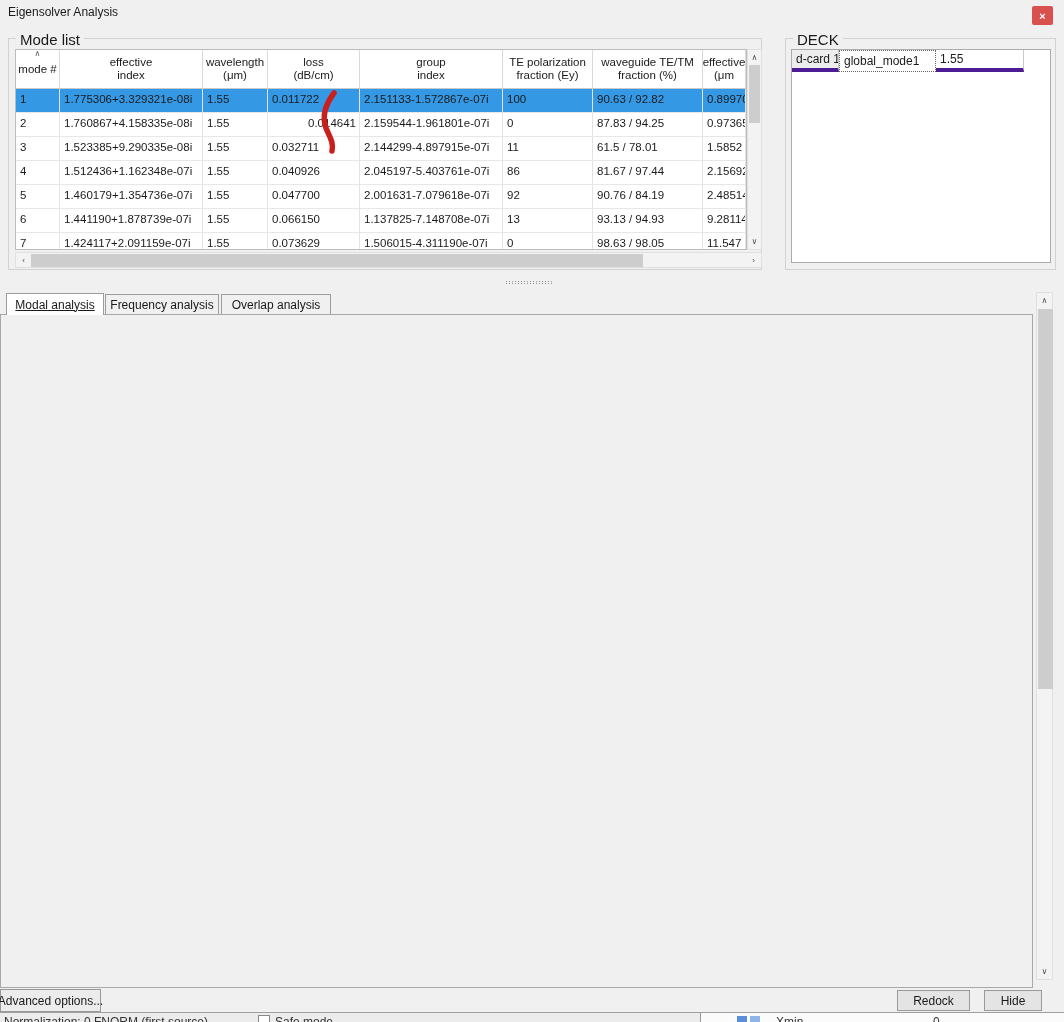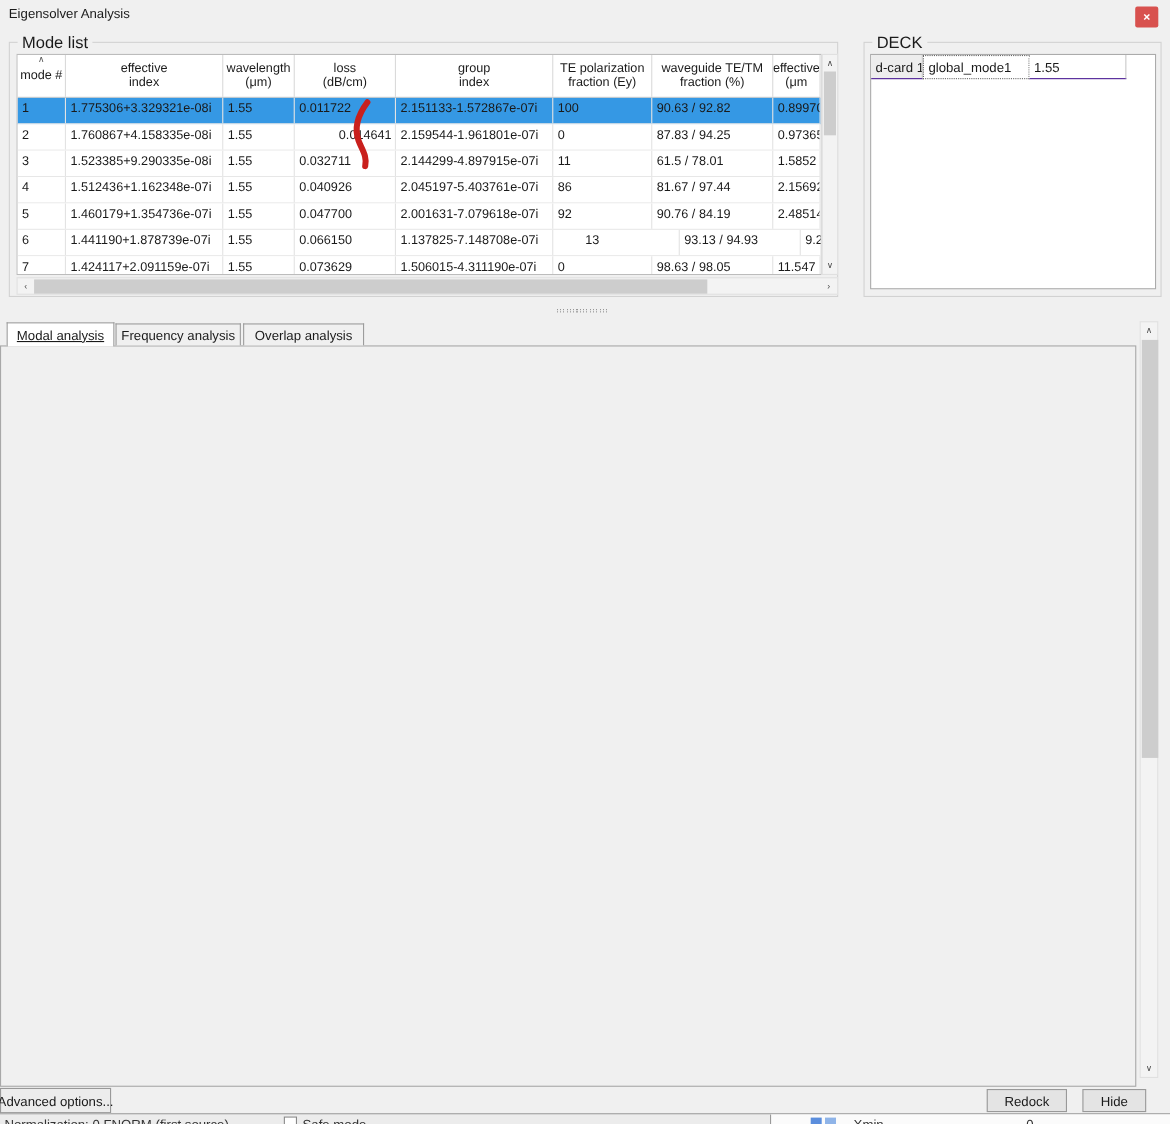--- a/index.html
+++ b/index.html
@@ -77,21 +77,21 @@
   .tmy{position:absolute;left:80px;width:5px;height:1px;background:#000;}
   .arrow-up{position:absolute;left:79px;top:33px;width:0;height:0;border-left:6px solid transparent;border-right:6px solid transparent;border-bottom:15px solid #000;}
   .arrow-right{position:absolute;left:546px;top:460px;width:0;height:0;border-top:6px solid transparent;border-bottom:6px solid transparent;border-left:16px solid #000;}
   .colorbar{position:absolute;left:550px;top:54px;width:20px;height:410px;border:1px solid #222;box-sizing:border-box;}
   .cbt{position:absolute;left:570px;width:6px;height:1px;background:#000;}
   .cbl{position:absolute;left:579px;transform:translateY(-50%);font-size:11px;color:#111;}
   .axlabel{position:absolute;font-size:12.5px;color:#111;text-align:center;}
 
   
   .deck-cell{position:absolute;height:22px;box-sizing:border-box;display:flex;align-items:center;padding:0 4px;
-    font-size:12px;border-right:1px solid #c9c9c9;border-bottom:1px solid #4c1d95;background:#fff;white-space:nowrap;overflow:hidden;}
+    font-size:12px;border-right:1px solid #c9c9c9;border-bottom:4px solid #4c1d95;background:#fff;white-space:nowrap;overflow:hidden;}
 
   .close-btn{position:absolute;left:1032px;top:6px;width:21px;height:19px;background:#d8514e;color:#fff;
     font-size:11px;font-weight:bold;display:flex;align-items:center;justify-content:center;border-radius:2px;}
 
   .splitter{position:absolute;left:506px;top:280px;width:46px;height:6px;}
   .splitter div{height:1px;margin-top:1px;background-image:repeating-linear-gradient(90deg,#8e8e8e 0 1px,transparent 1px 3px);}
 
   .bottom-strip{position:absolute;left:0;top:1012px;width:1064px;height:10px;background:#ececec;border-top:1px solid #9f9f9f;overflow:hidden;box-sizing:border-box;}
 </style>
 </head>
@@ -191,21 +191,21 @@
             <div class="td" style="width: 90px;">92</div>
             <div class="td" style="width: 110px;">90.76 / 84.19</div>
             <div class="td" style="width: 43px;">2.48514</div>
           </div>
           <div class="tr">
             <div class="td" style="width: 44px;">6</div>
             <div class="td" style="width: 143px;">1.441190+1.878739e-07i</div>
             <div class="td" style="width: 65px;">1.55</div>
             <div class="td" style="width: 92px;">0.066150</div>
             <div class="td" style="width: 143px;">1.137825-7.148708e-07i</div>
-            <div class="td" style="width: 90px; margin-left: 25px;">13</div>
+            <div class="td" style="width: 90px;">13</div>
             <div class="td" style="width: 110px;">93.13 / 94.93</div>
             <div class="td" style="width: 43px;">9.28114</div>
           </div>
           <div class="tr">
             <div class="td" style="width: 44px;">7</div>
             <div class="td" style="width: 143px;">1.424117+2.091159e-07i</div>
             <div class="td" style="width: 65px;">1.55</div>
             <div class="td" style="width: 92px;">0.073629</div>
             <div class="td" style="width: 143px;">1.506015-4.311190e-07i</div>
             <div class="td" style="width: 90px;">0</div>

